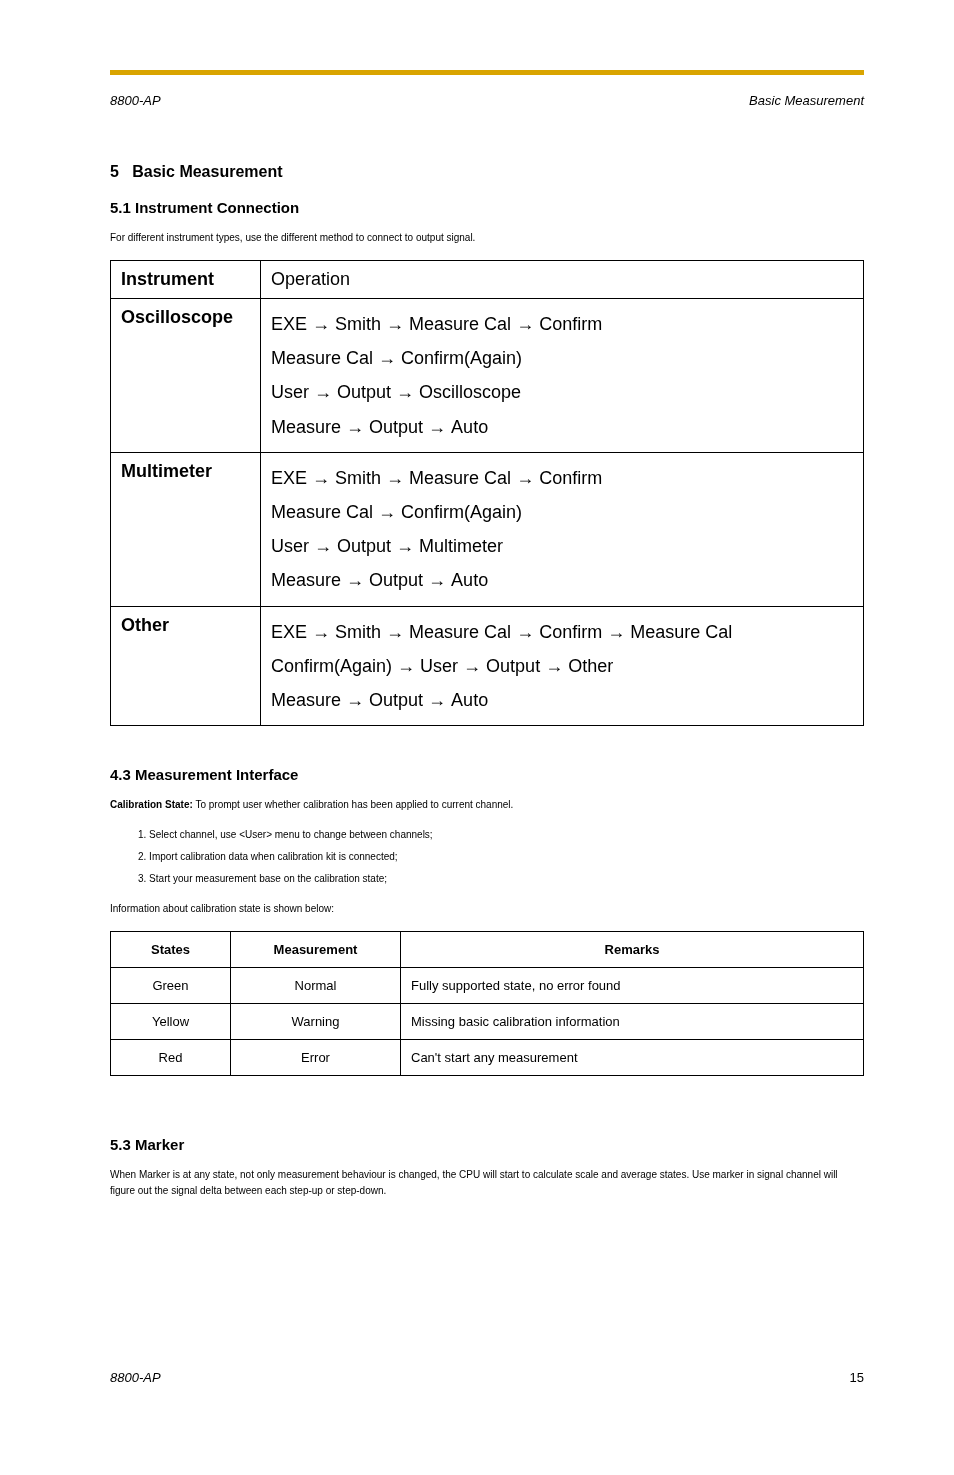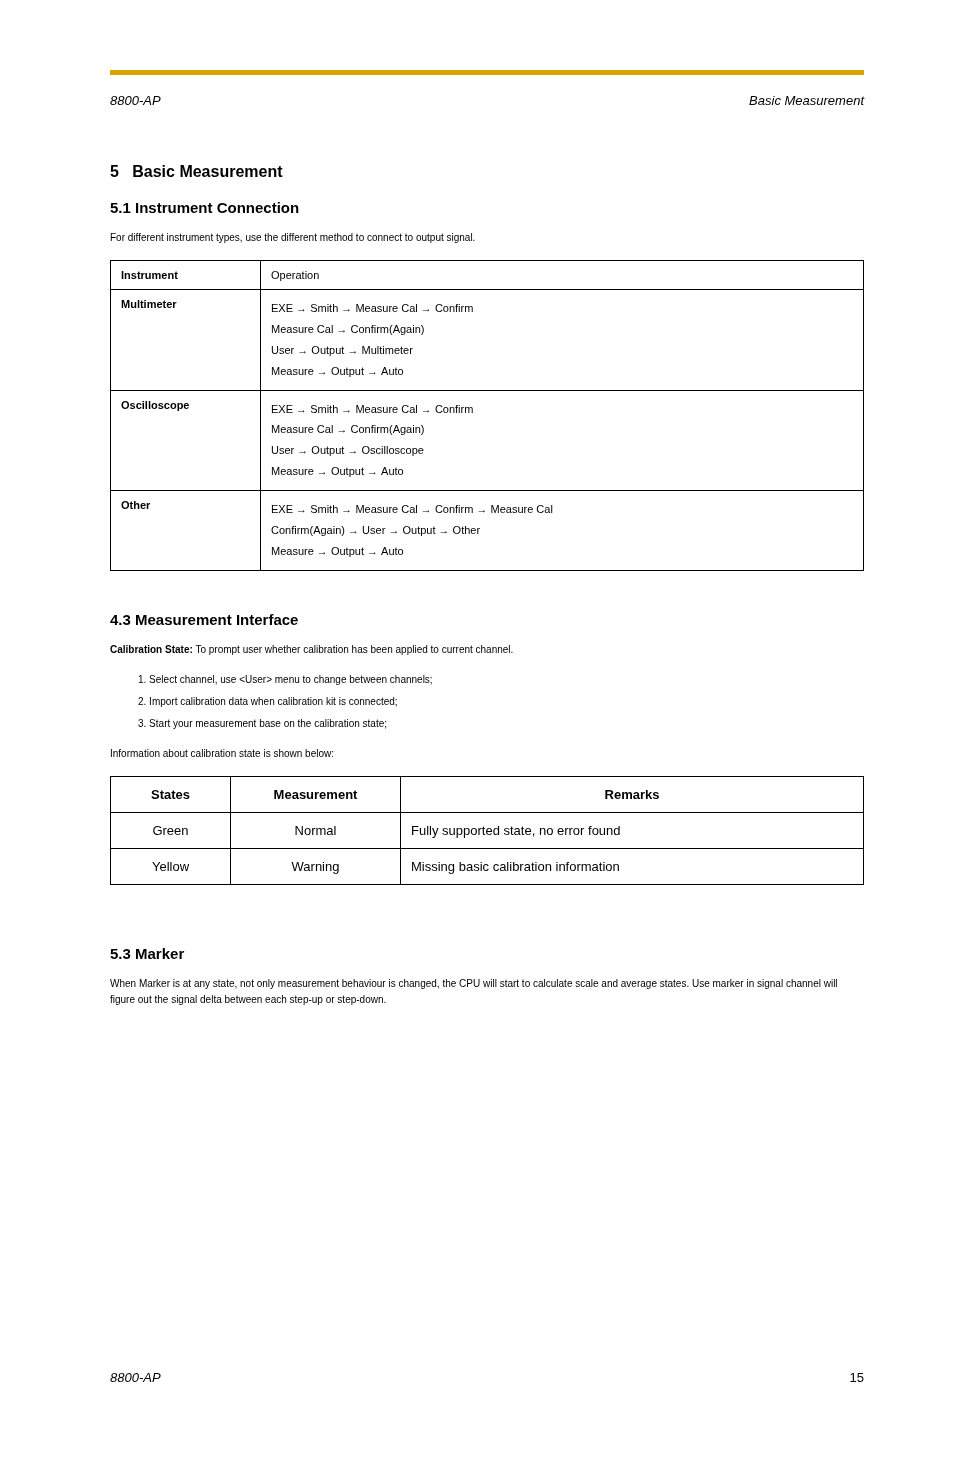--- a/index.html
+++ b/index.html
@@ -40,21 +40,21 @@
   }
   .body-text {
     font-size: 10px;
     line-height: 1.6;
     margin-bottom: 14px;
   }
   .table1 {
     border-collapse: collapse;
     width: 100%;
     margin-bottom: 40px;
-    font-size: 11px;
+    font-size: 18px;
   }
   .table1 td, .table1 th {
     border: 1px solid #000;
     padding: 8px 10px;
     vertical-align: top;
     text-align: left;
   }
   .table1 th {
     font-weight: normal;
   }
@@ -121,34 +121,34 @@
 
 <table class="table1">
   <thead>
     <tr>
       <th class="col1">Instrument</th>
       <th>Operation</th>
     </tr>
   </thead>
   <tbody id="table1-body">
       <tr>
+        <td class="col1">Oscilloscope</td>
+        <td>
+          <div class="step"><span>EXE</span><span class="arrow">  →  </span><span>Smith</span><span class="arrow">  →  </span><span>Measure Cal</span><span class="arrow">  →  </span><span>Confirm</span></div>
+          <div class="step"><span>Measure Cal</span><span class="arrow">  →  </span><span>Confirm(Again)</span></div>
+          <div class="step"><span>User</span><span class="arrow">  →  </span><span>Output</span><span class="arrow">  →  </span><span>Oscilloscope</span></div>
+          <div class="step"><span>Measure</span><span class="arrow">  →  </span><span>Output</span><span class="arrow">  →  </span><span>Auto</span></div>
+        </td>
+      </tr>
+      <tr>
         <td class="col1">Multimeter</td>
         <td>
           <div class="step"><span>EXE</span><span class="arrow">  →  </span><span>Smith</span><span class="arrow">  →  </span><span>Measure Cal</span><span class="arrow">  →  </span><span>Confirm</span></div>
           <div class="step"><span>Measure Cal</span><span class="arrow">  →  </span><span>Confirm(Again)</span></div>
           <div class="step"><span>User</span><span class="arrow">  →  </span><span>Output</span><span class="arrow">  →  </span><span>Multimeter</span></div>
-          <div class="step"><span>Measure</span><span class="arrow">  →  </span><span>Output</span><span class="arrow">  →  </span><span>Auto</span></div>
-        </td>
-      </tr>
-      <tr>
-        <td class="col1">Oscilloscope</td>
-        <td>
-          <div class="step"><span>EXE</span><span class="arrow">  →  </span><span>Smith</span><span class="arrow">  →  </span><span>Measure Cal</span><span class="arrow">  →  </span><span>Confirm</span></div>
-          <div class="step"><span>Measure Cal</span><span class="arrow">  →  </span><span>Confirm(Again)</span></div>
-          <div class="step"><span>User</span><span class="arrow">  →  </span><span>Output</span><span class="arrow">  →  </span><span>Oscilloscope</span></div>
           <div class="step"><span>Measure</span><span class="arrow">  →  </span><span>Output</span><span class="arrow">  →  </span><span>Auto</span></div>
         </td>
       </tr>
       <tr>
         <td class="col1">Other</td>
         <td>
           <div class="step"><span>EXE</span><span class="arrow">  →  </span><span>Smith</span><span class="arrow">  →  </span><span>Measure Cal</span><span class="arrow">  →  </span><span>Confirm</span><span class="arrow">  →  </span><span>Measure Cal</span></div>
           <div class="step"><span>Confirm(Again)</span><span class="arrow">  →  </span><span>User</span><span class="arrow">  →  </span><span>Output</span><span class="arrow">  →  </span><span>Other</span></div>
           <div class="step"><span>Measure</span><span class="arrow">  →  </span><span>Output</span><span class="arrow">  →  </span><span>Auto</span></div>
         </td>
@@ -179,20 +179,25 @@
       <tr>
         <td class="tc0 center">Green</td>
         <td class="tc1 center">Normal</td>
         <td>Fully supported state, no error found</td>
       </tr>
       <tr>
         <td class="tc0 center">Yellow</td>
         <td class="tc1 center">Warning</td>
         <td>Missing basic calibration information</td>
       </tr>
+      <tr>
+        <td class="tc0 center">Red</td>
+        <td class="tc1 center">Error</td>
+        <td>Can't start any measurement</td>
+      </tr>
     </tbody>
 </table>
 
 <div class="subheading">5.3 Marker</div>
 <div class="body-text">When Marker is at any state, not only measurement behaviour is changed, the CPU will start to calculate scale and average states. Use marker in signal channel will figure out the signal delta between each step-up or step-down.</div>
 
 <div class="footer">
   <span class="model">8800-AP</span>
   <span>15</span>
 </div>

